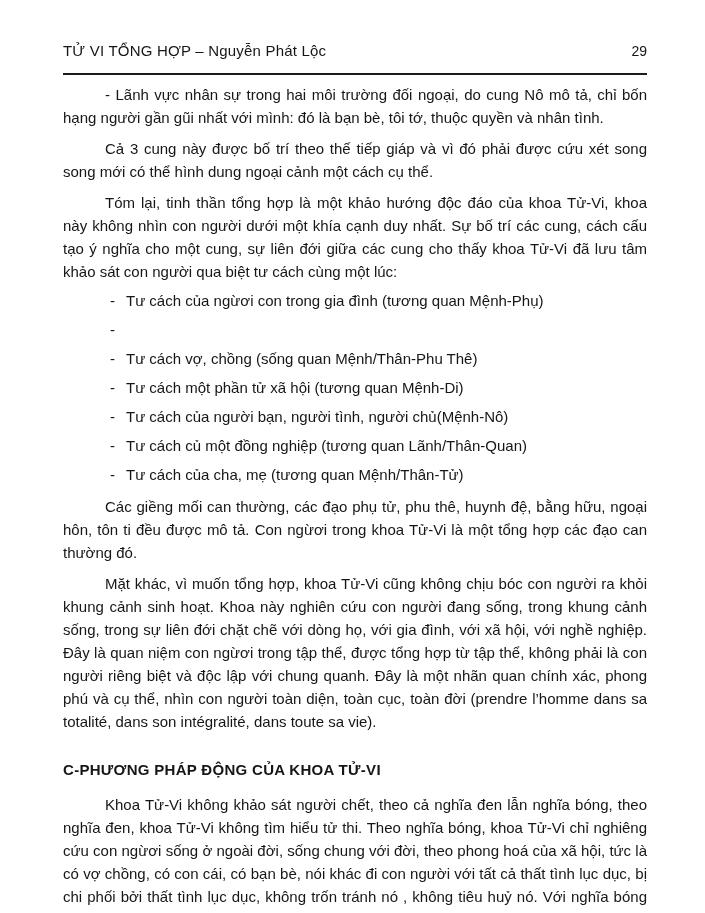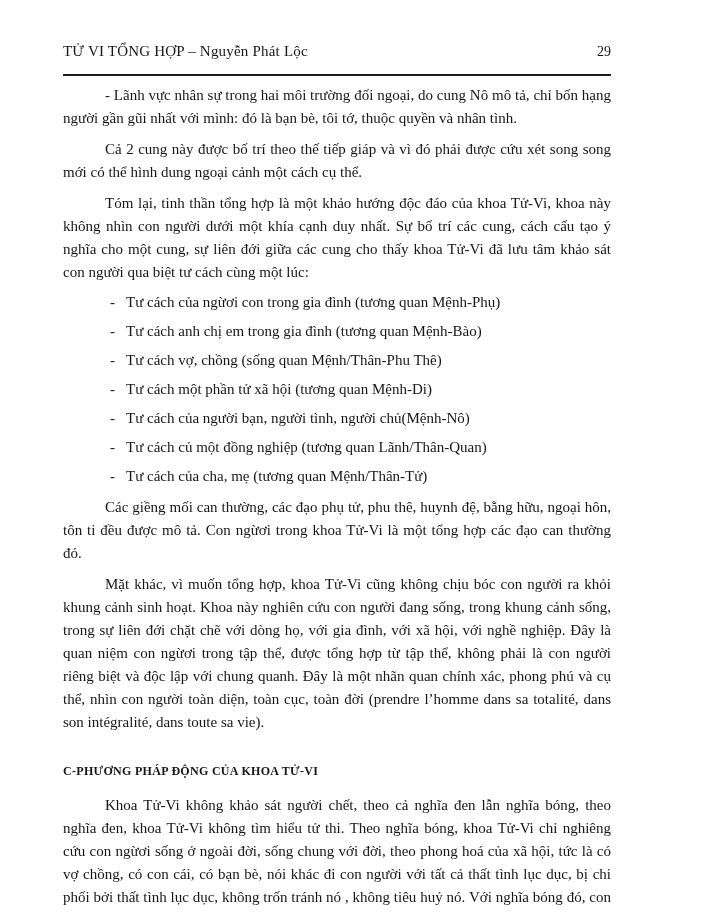--- a/index.html
+++ b/index.html
@@ -6,22 +6,22 @@
     margin: 0;
     padding: 0;
     background: #ffffff;
   }
   .page {
     position: relative;
     width: 705px;
     height: 913px;
     box-sizing: border-box;
     background: #ffffff;
-    padding: 42px 94px 0 63px;
-    font-family: Liberation Serif, serif;
+    padding: 42px 58px 0 63px;
+    font-family: Liberation Sans, sans-serif;
     color: #161616;
     overflow: hidden;
   }
   .header {
     display: flex;
     justify-content: space-between;
     align-items: baseline;
     font-size: 15px;
     line-height: 18px;
   }
@@ -47,21 +47,21 @@
     display: flex;
     padding-left: 47px;
     margin: 0 0 7px 0;
     font-size: 15px;
     line-height: 22px;
   }
   .list-item .marker {
     flex: 0 0 16px;
   }
   .section-heading {
-    font-size: 12px;
+    font-size: 15px;
     font-weight: bold;
     letter-spacing: 0.3px;
     margin: 27px 0 13px 0;
     line-height: 20px;
   }
 </style>
 </head>
 <body>
 
 <div class="page">
@@ -70,32 +70,31 @@
     <span class="header-title">TỬ VI TỔNG HỢP – Nguyễn Phát Lộc</span>
     <span class="header-page">29</span>
   </div>
 
   <hr class="rule">
 
   <div class="body-text">
 
     <p>- Lãnh vực nhân sự trong hai môi trường đối ngoại, do cung Nô mô tả, chỉ bốn hạng người gần gũi nhất với mình: đó là bạn bè, tôi tớ, thuộc quyền và nhân tình.</p>
 
-    <p>Cả 2 cung này được bố trí theo thế tiếp giáp và vì đó phải được cứu xét song song mới có thể hình dung ngoại cảnh một cách cụ thể.</p>
+    <p>Cả 3 cung này được bố trí theo thế tiếp giáp và vì đó phải được cứu xét song song mới có thể hình dung ngoại cảnh một cách cụ thể.</p>
 
     <p>Tóm lại, tinh thần tổng hợp là một khảo hướng độc đáo của khoa Tử-Vi, khoa này không nhìn con người dưới một khía cạnh duy nhất. Sự bố trí các cung, cách cấu tạo ý nghĩa cho một cung, sự liên đới giữa các cung cho thấy khoa Tử-Vi đã lưu tâm khảo sát con người qua biệt tư cách cùng một lúc:</p>
 
     <div class="list">
       <div class="list-item">
         <span class="marker">-</span>
         <span class="item-text">Tư cách của ngừơi con trong gia đình (tương quan Mệnh-Phụ)</span>
       </div>
       <div class="list-item">
         <span class="marker">-</span>
-        <span class="item-text">Tư cách anh chị em trong gia đình (tương quan Mệnh-Bào)</span>
       </div>
       <div class="list-item">
         <span class="marker">-</span>
         <span class="item-text">Tư cách vợ, chồng (sống quan Mệnh/Thân-Phu Thê)</span>
       </div>
       <div class="list-item">
         <span class="marker">-</span>
         <span class="item-text">Tư cách một phần tử xã hội (tương quan Mệnh-Di)</span>
       </div>
       <div class="list-item">

